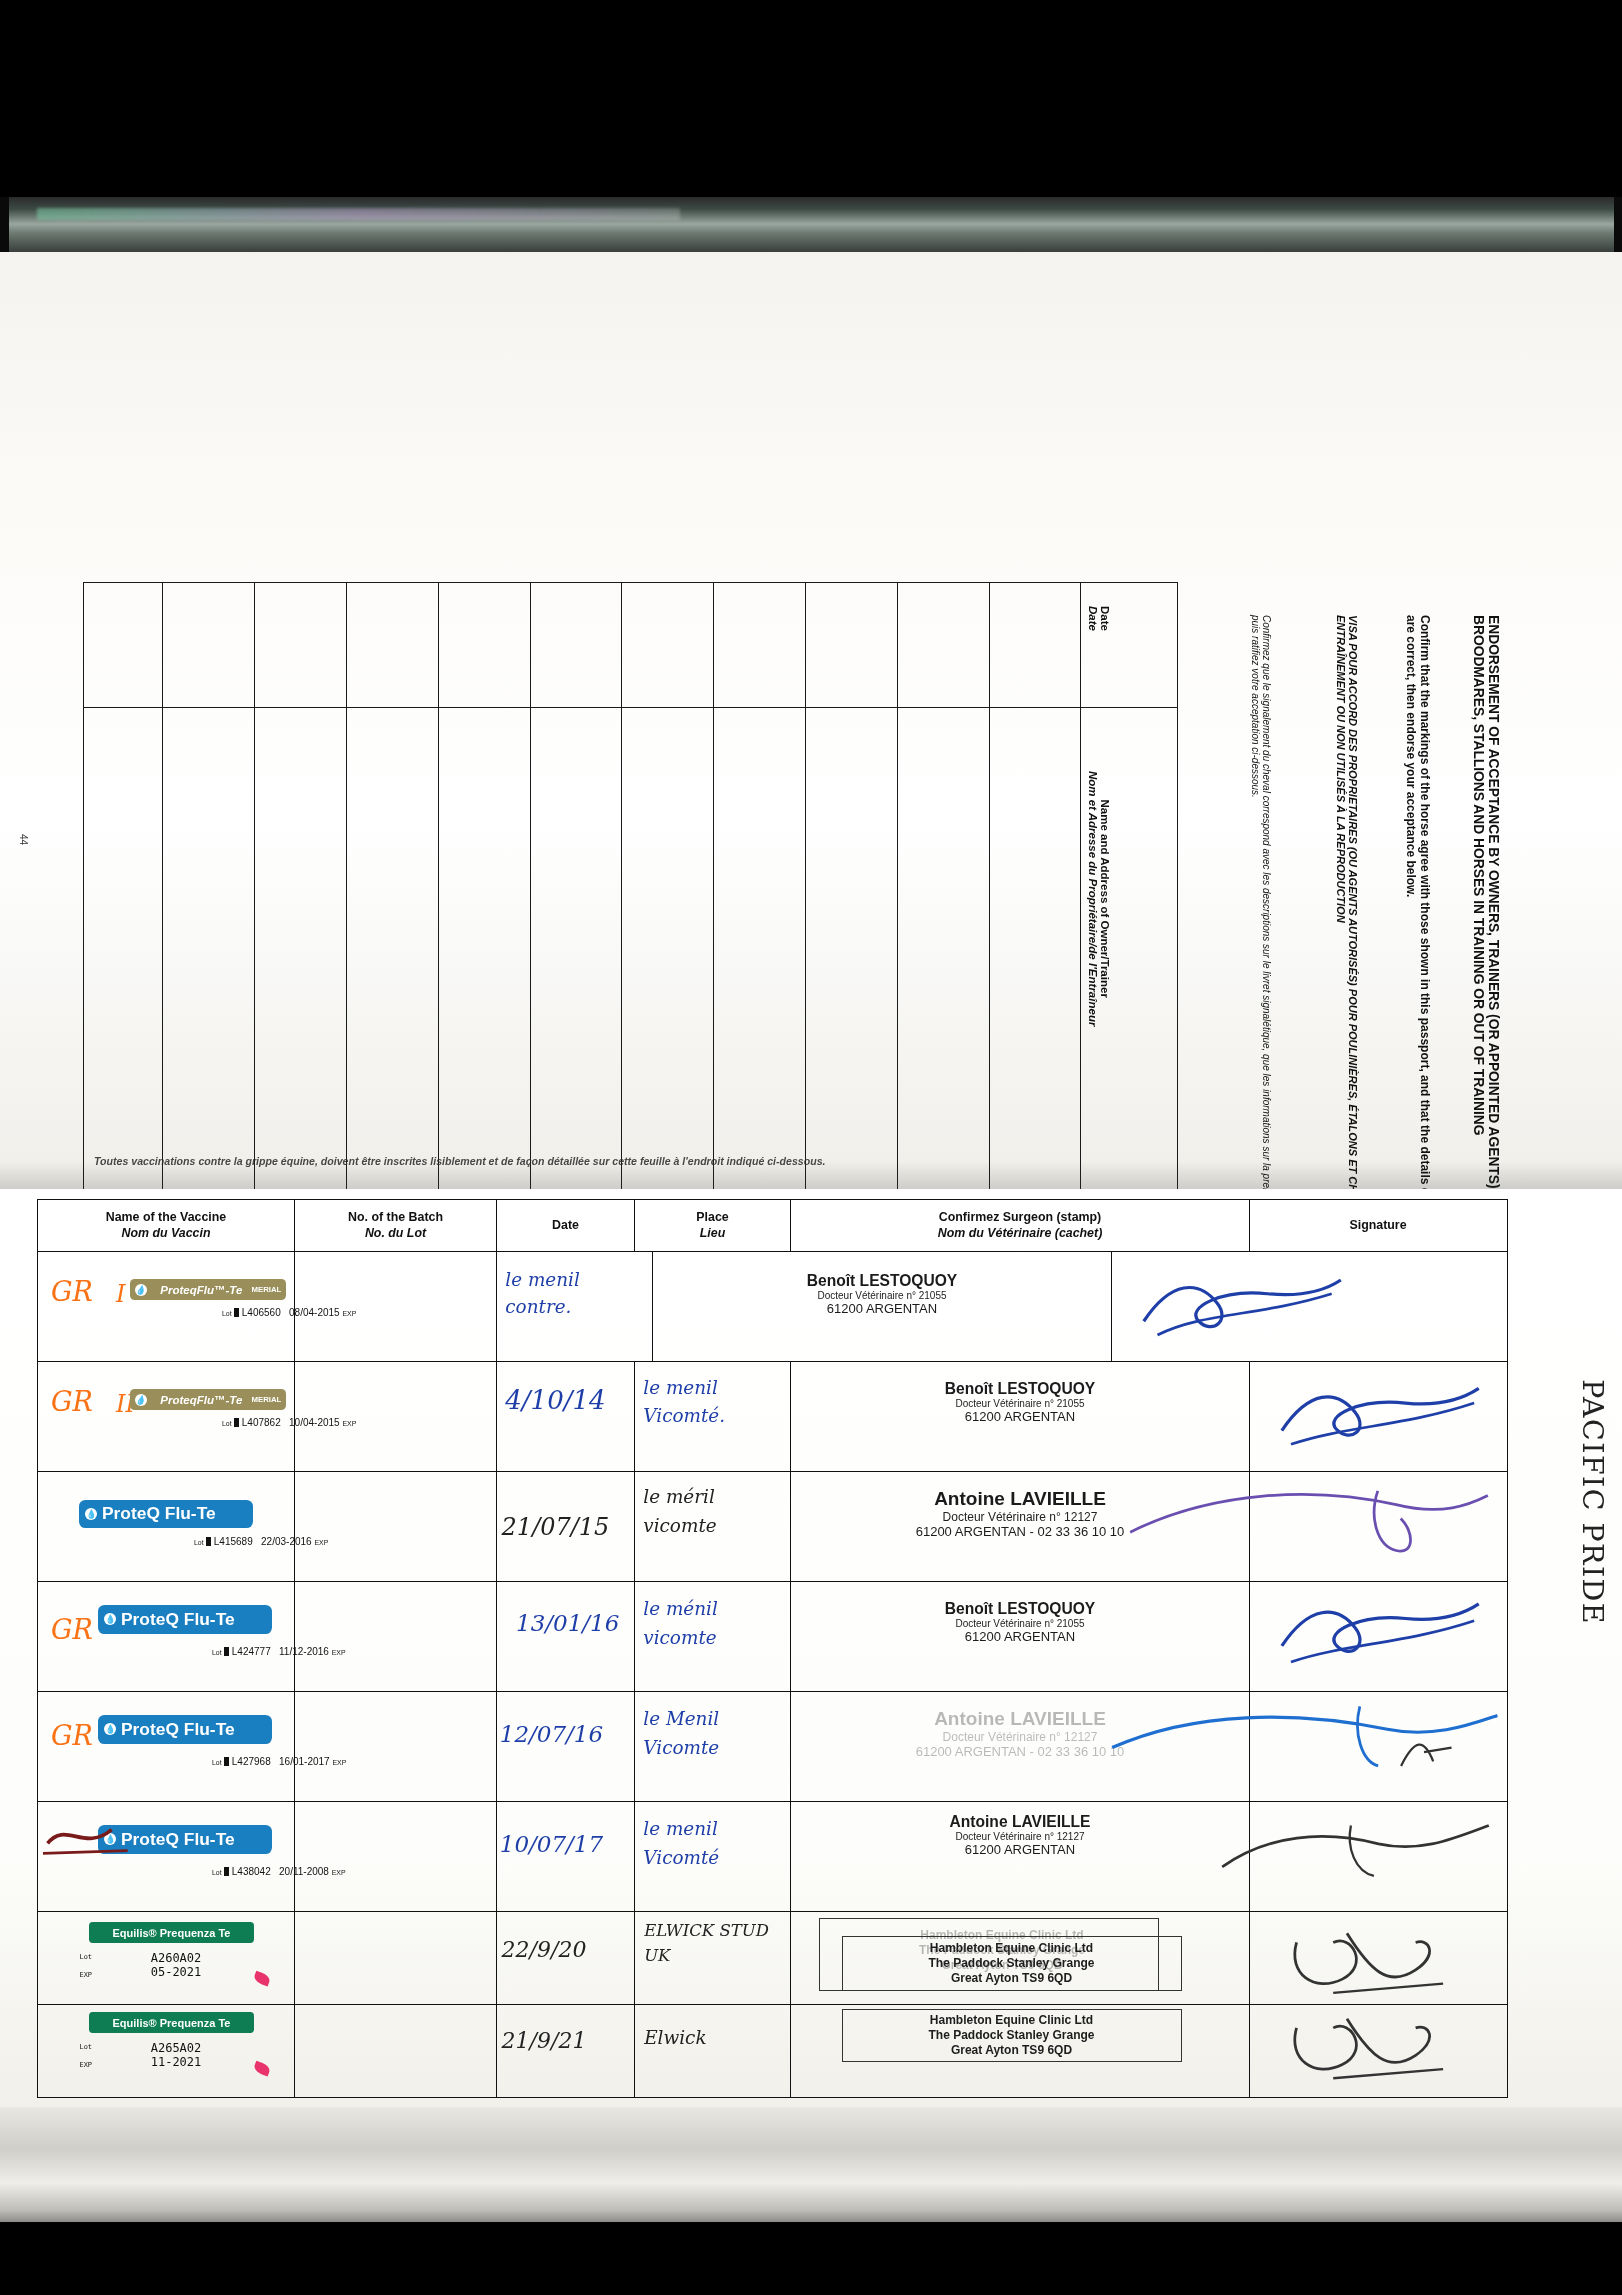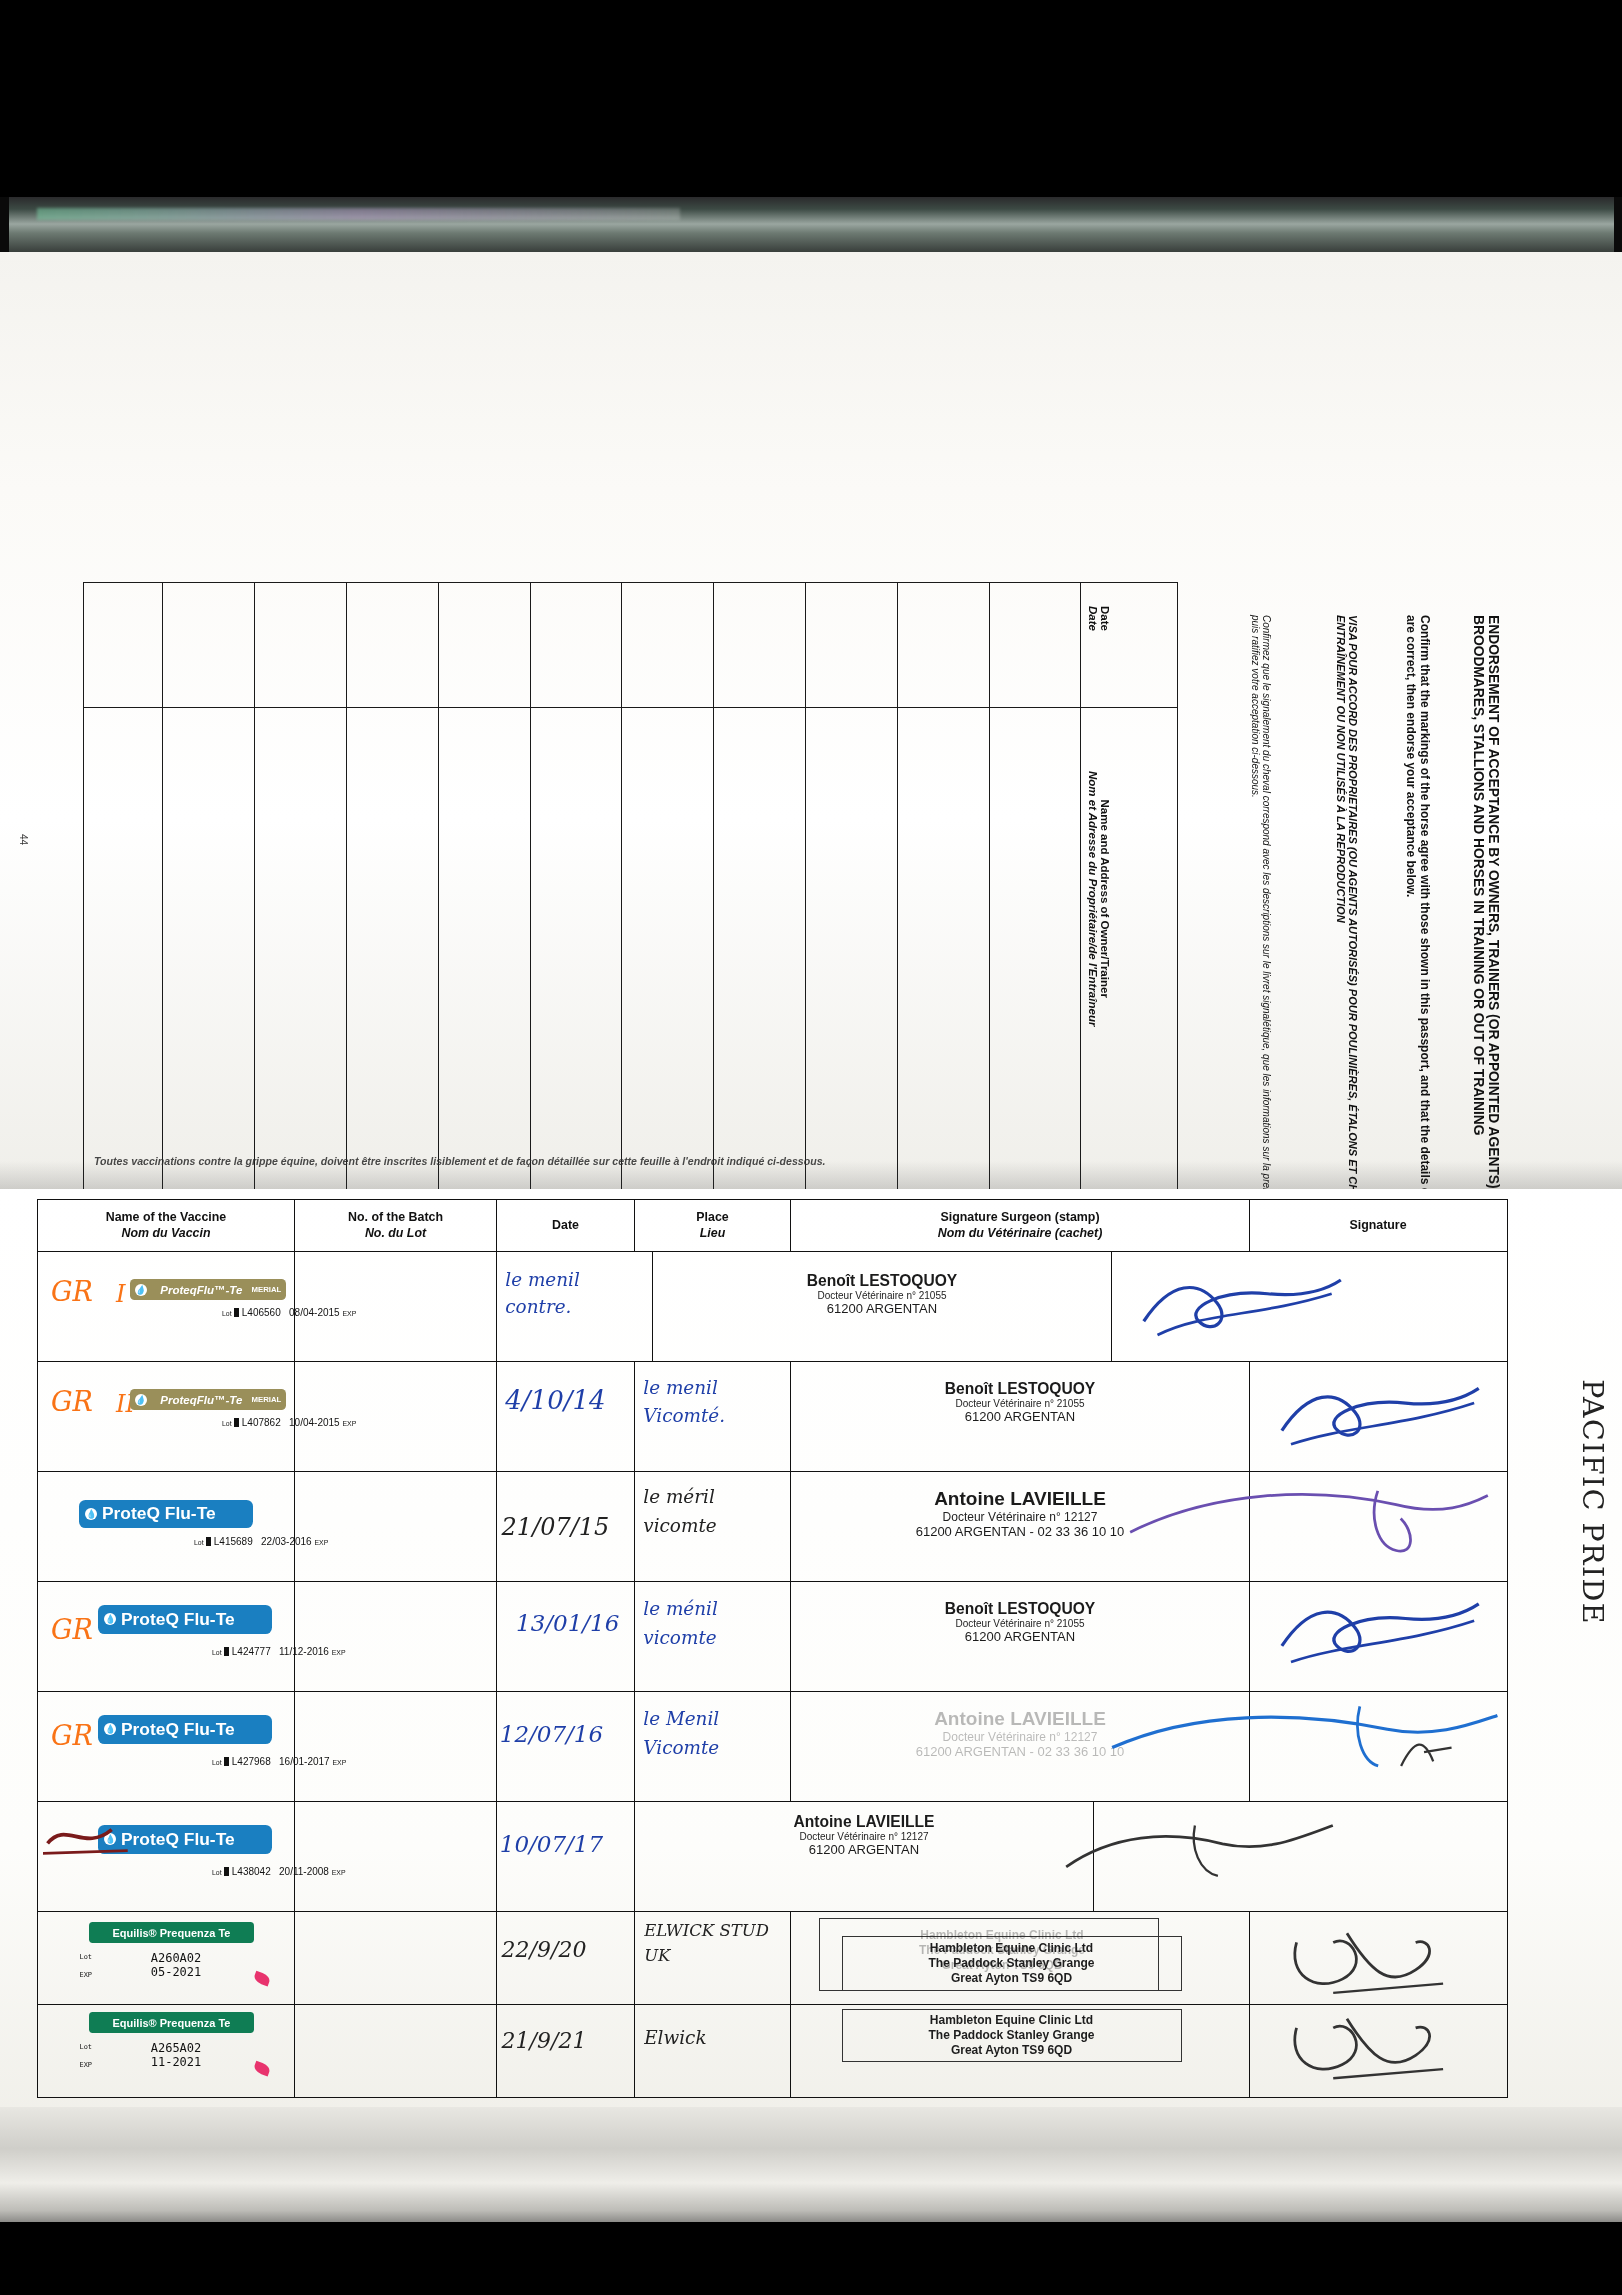--- a/index.html
+++ b/index.html
@@ -182,21 +182,21 @@
           </div>
         </div>
       <div class="vt-cell c4">
           <div class="hcap">
         <span>Place</span>
             <span class="it">Lieu</span>
           </div>
         </div>
       <div class="vt-cell c5">
           <div class="hcap">
-        <span>Signature Surgeon (stamp)</span>
+        <span>Confirmez Surgeon (stamp)</span>
             <span class="it">Nom du Vétérinaire (cachet)</span>
           </div>
         </div>
       <div class="vt-cell c6">
           <div class="hcap">
         <span>Signature</span>
           </div>
         </div>
     </div>
 
@@ -395,20 +395,23 @@
       <div class="vt-cell c2">
         <div class="batchline" style="left:-83px;top:64px;">
           <span class="batch-lot">Lot</span>
           <span class="bc"></span><span>L438042</span>
           &nbsp;&nbsp;<span>20/11-2008</span>&nbsp;<span class="batch-lot">EXP</span>
         </div>
       </div>
       <div class="vt-cell c3">
         <div class="hw hw-blue" style="position:absolute;left:2.8px;top:28.5px;font-size:23px;">10/07/17</div>
       </div>
+      <div class="vt-cell c4">
+        <div class="hw hw-blue" style="position:absolute;left:8.3px;top:13px;font-size:18.4px;width:142px;line-height:1.55;">le menil Vicomté</div>
+      </div>
       <div class="vt-cell c5">
         <div class="stamp" style="top:11px;">
           <div class="st-name">Antoine LAVIEILLE</div>
           <div class="st-sub">Docteur Vétérinaire n° 12127</div>
           <div class="st-city">61200 ARGENTAN</div>
         </div>
       </div>
       <div class="vt-cell c6">
         <svg class="sig" style="left:-37px;top:4.6px;" width="285" height="92" viewBox="0 0 620 200">
           <path d="M20,130 C120,60 240,50 360,80 C450,100 520,70 600,40" stroke="#333" stroke-width="6" fill="none"></path>

